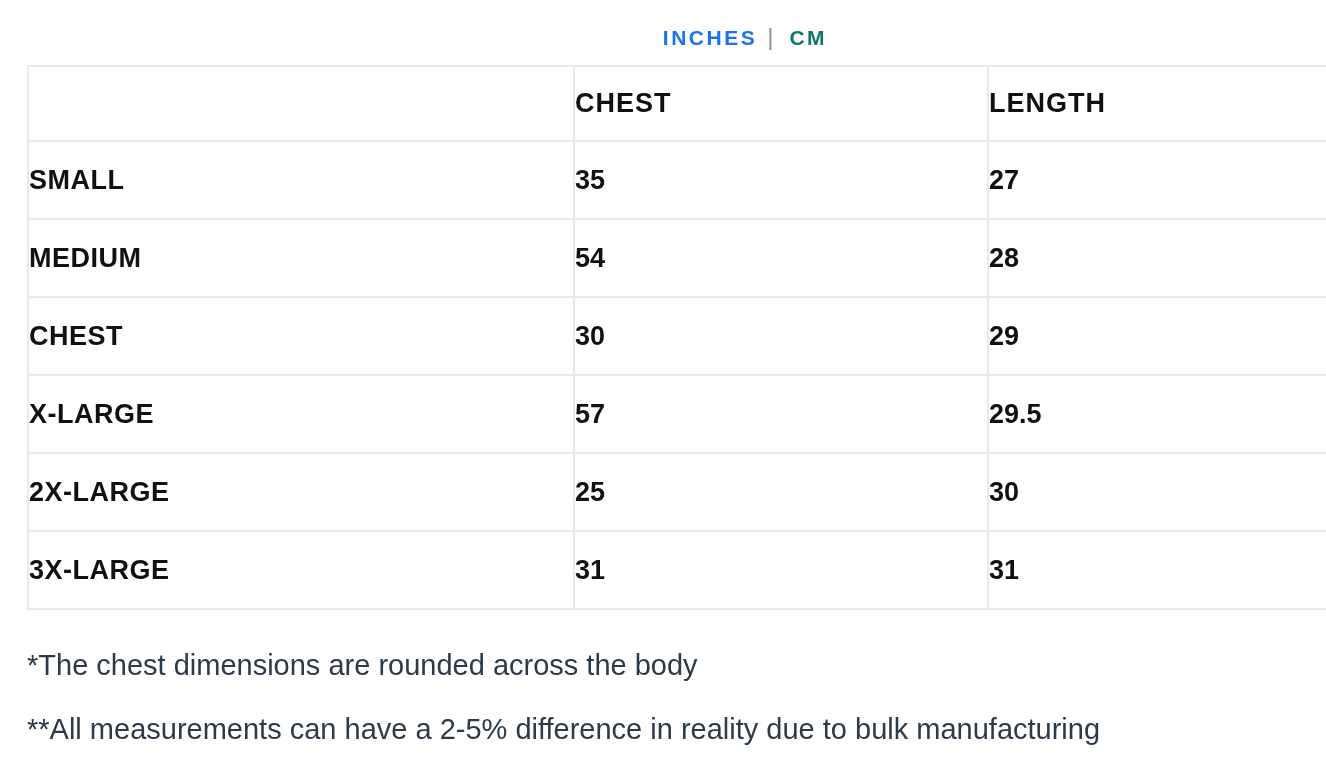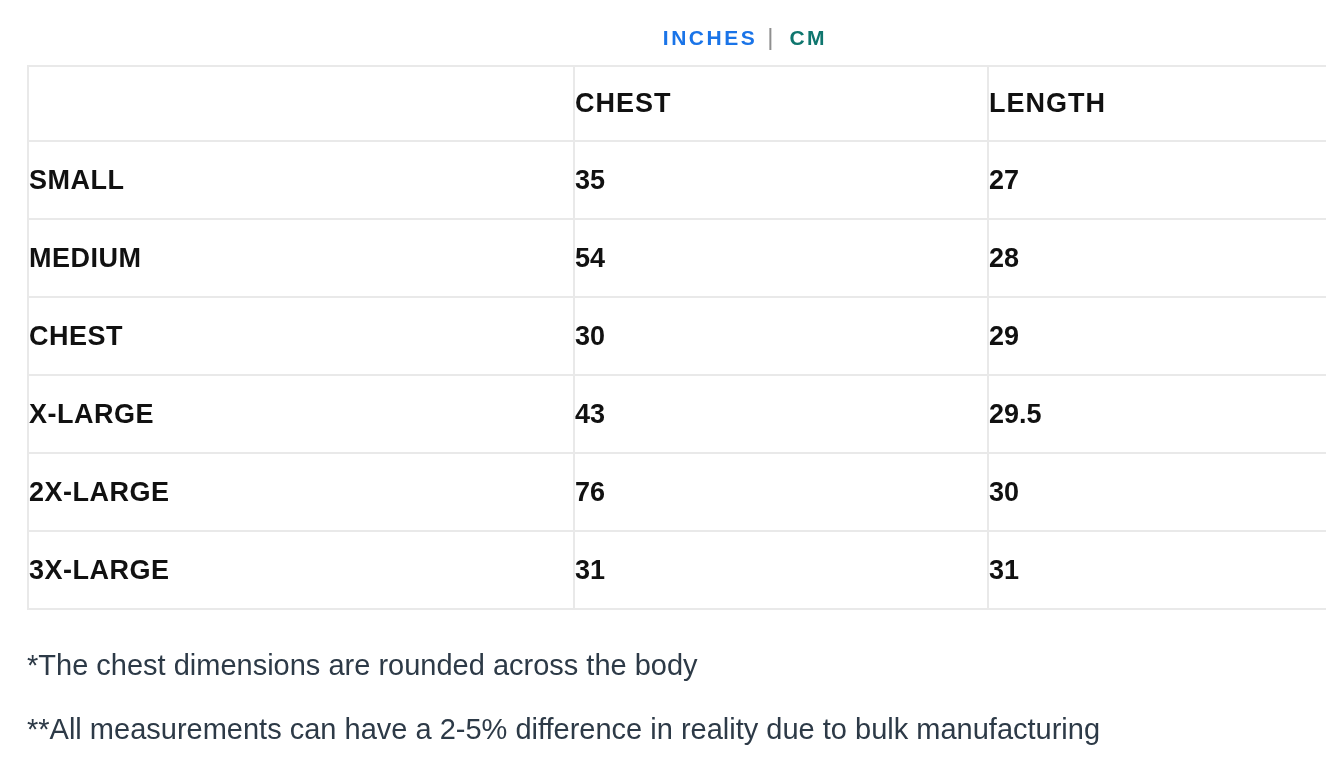--- a/index.html
+++ b/index.html
@@ -109,26 +109,26 @@
         <td>54</td>
         <td>28</td>
       </tr>
       <tr>
         <td class="size-cell">CHEST</td>
         <td>30</td>
         <td>29</td>
       </tr>
       <tr>
         <td class="size-cell">X-LARGE</td>
-        <td>43</td>
+        <td>57</td>
         <td>29.5</td>
       </tr>
       <tr>
         <td class="size-cell">2X-LARGE</td>
-        <td>76</td>
+        <td>25</td>
         <td>30</td>
       </tr>
       <tr>
         <td class="size-cell">3X-LARGE</td>
         <td>31</td>
         <td>31</td>
       </tr>
     </tbody>
   </table>
 

